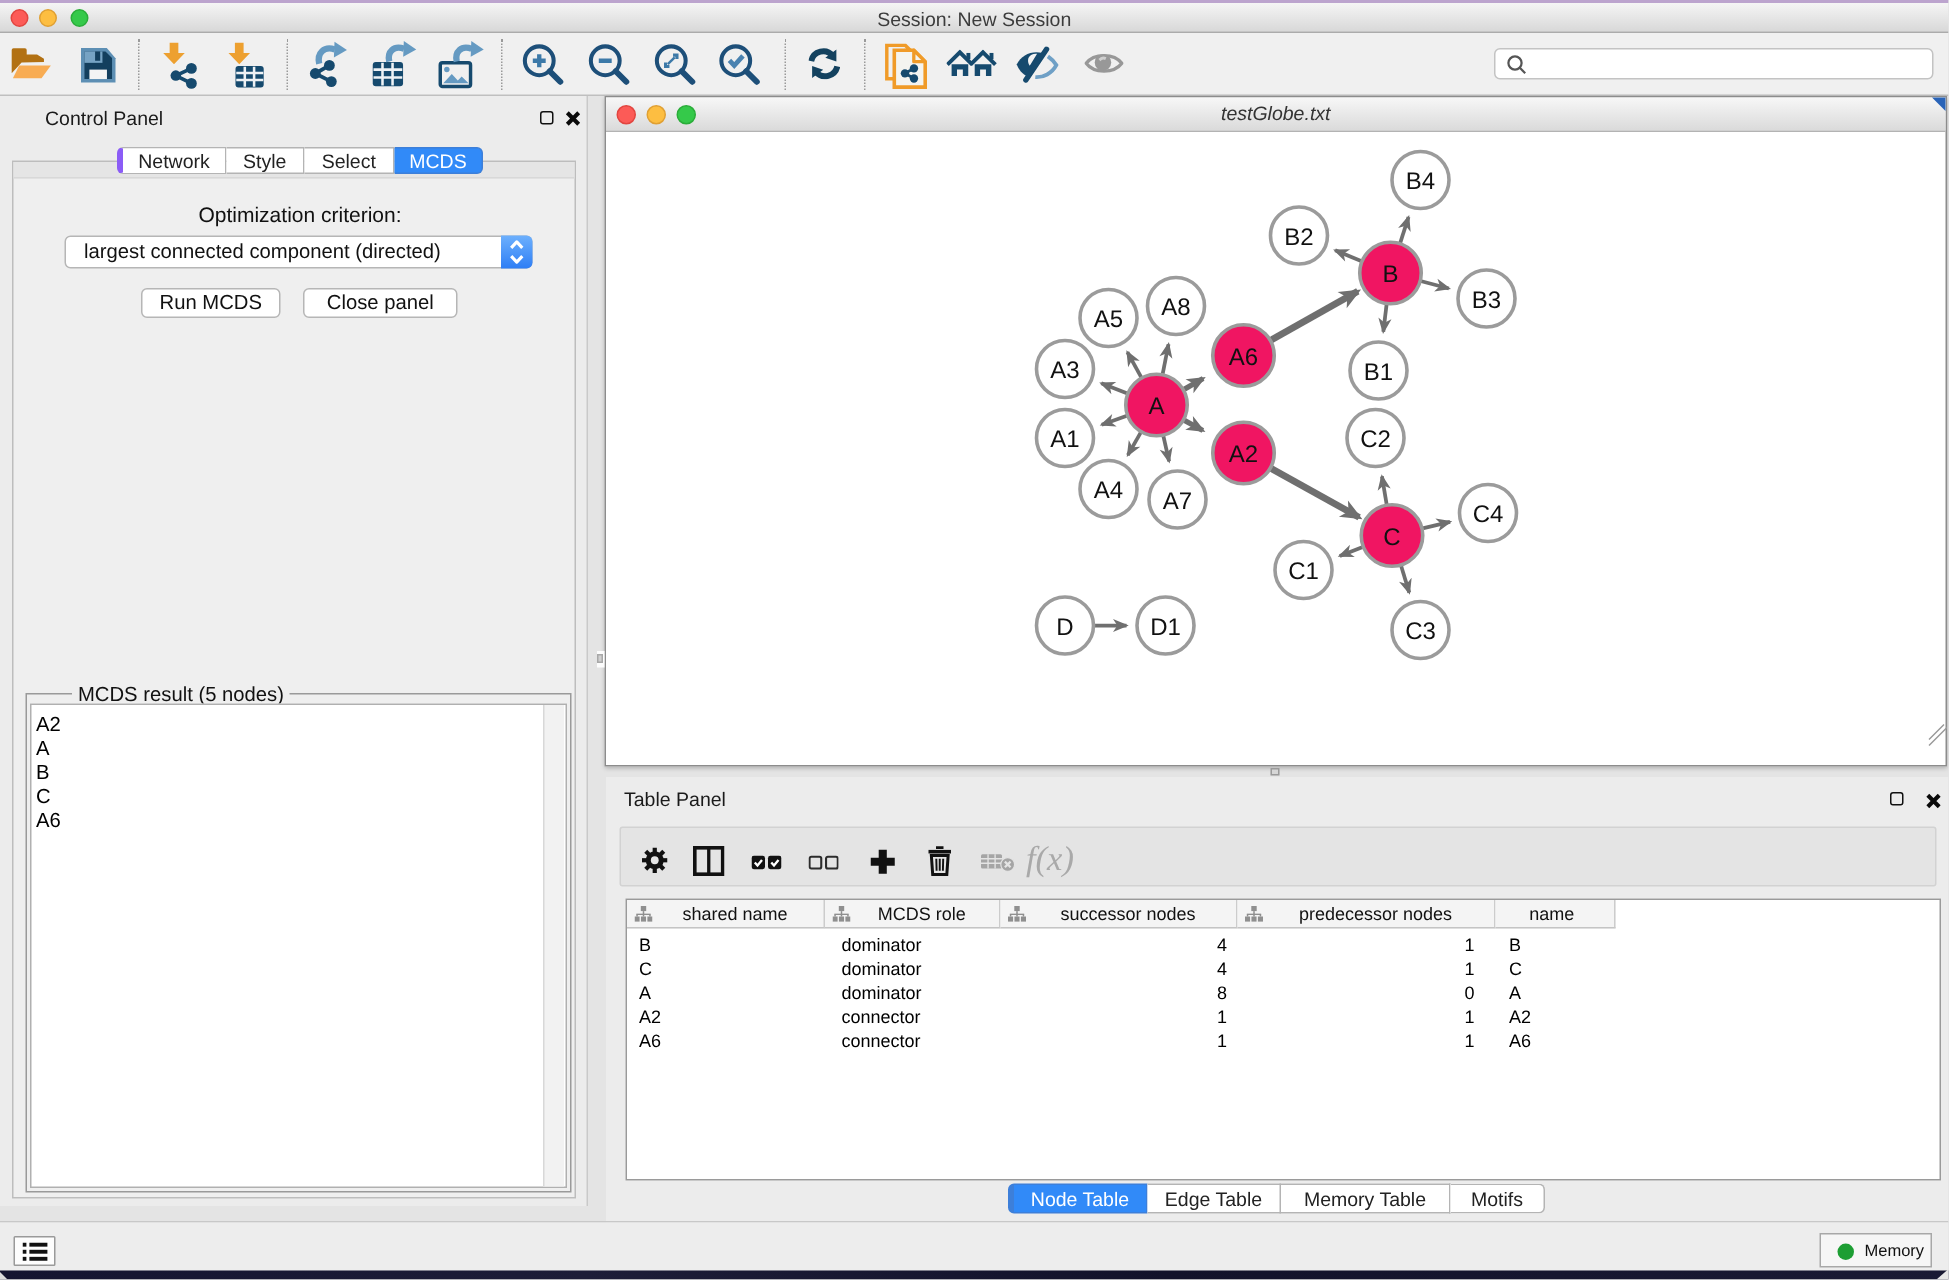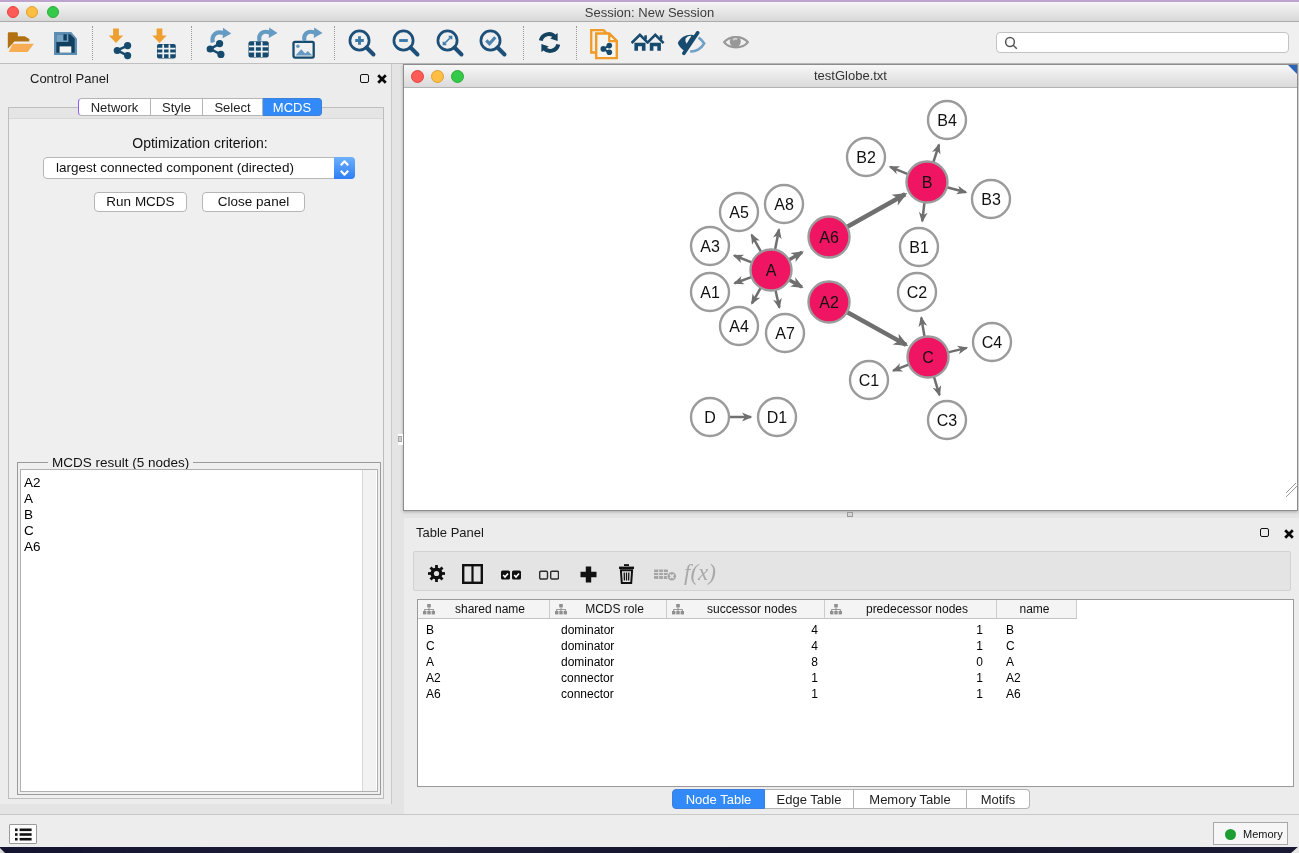--- a/index.html
+++ b/index.html
@@ -17,37 +17,37 @@
 .vsep { position:absolute; top:4px; height:34px; width:0; border-left:1px dotted #9a9a9a; }
 #searchbox { left:996px; top:10px; width:293px; height:21px; background:#fff; border:1px solid #c3c3c3; border-radius:4px; }
 
 
 #cpanel { left:0; top:64px; width:392px; height:740px; background:#ececec; border-right:1px solid #c9c9c9; }
 #cpanel-title { left:30px; top:7px; font-size:13px; color:#1a1a1a; }
 .tabgroup { position:absolute; display:flex; height:20px; }
 .tabgroup.small { height:18px; }
 .tabgroup .seg { height:100%; background:#fff; border:1px solid #b4b4b4; border-left:none;
   font-size:13px; color:#222; display:flex; align-items:center; justify-content:center; }
-.tabgroup .seg:first-child { border-left:1px solid #8b5cf6; border-radius:4px 0 0 4px; }
+.tabgroup .seg:first-child { border-left:4px solid #8b5cf6; border-radius:4px 0 0 4px; }
 .tabgroup .seg:last-child { border-radius:0 4px 4px 0; }
 .tabgroup .seg.sel { background:#318af8; color:#fff; border-color:#3d7fd9; }
 #cpanel-box { left:8px; top:43px; width:376px; height:692px; border:1px solid #bdbdbd; background:#efefef; }
 #optlabel { left:8px; top:71px; width:384px; text-align:center; font-size:14px; color:#111; }
 #dropdown { left:43px; top:93px; width:312px; height:22px; background:#fff; border:1px solid #b6b6b6; border-radius:4px; font-size:13.5px; color:#111; line-height:20px; padding-left:12px; }
 #dropdown .stepper { position:absolute; right:-1px; top:-1px; width:21px; height:22px; border-radius:0 4px 4px 0; background:linear-gradient(#6db0fd,#2e7ef5); }
 .btn { position:absolute; height:20px; background:#fff; border:1px solid #b6b6b6; border-radius:4px; font-size:13.5px; color:#111; text-align:center; line-height:18px; }
 #fieldset { left:17px; top:398px; width:364px; height:333px; border:1px solid #9a9a9a; }
 #fieldset-legend { position:absolute; left:6px; top:-8px; background:#efefef; padding:0 4px; font-size:13.5px; color:#111;margin-left:24px; }
 #fieldset-list { position:absolute; left:2px; top:6px; right:2px; bottom:2px; background:#fff; border:1px solid #b0b0b0; font-size:13.5px; color:#000; padding-top:5px; }
 #fieldset-list .sb { position:absolute; right:1px; top:0; width:14px; bottom:0; background:#f2f2f2; border-left:1px solid #d8d8d8; }
 #fieldset-list div.it { padding-left:3px; height:16px; line-height:16px; }
 
 
 #gwin { left:403px; top:64px; width:895px; height:447px; background:#fff; border:1px solid #8c8c8c; box-shadow:0 1px 3px rgba(0,0,0,.25); }
-#gwin-title { left:0; top:0; width:100%; height:23px; background:linear-gradient(#f7f7f7,#dadada); border-bottom:1px solid #b3b3b3; }
+#gwin-title { left:0; top:0; width:100%; height:23px; background:linear-gradient(#f7f7f7,#dadada); border-bottom:1px solid #b3b3b3;font-style:italic; }
 #gwin-title .tl { position:absolute; top:5px; width:13px; height:13px; border-radius:50%; }
 #gwin-titletext { width:100%; text-align:center; font-size:13px; color:#333; top:3px; }
 
 
 #tpanel { left:404px; top:518px; width:895px; height:297px; background:#ececec; }
 #tpanel-title { left:12px; top:7px; font-size:13px; color:#1a1a1a; }
 #ttoolbar { left:9px; top:33px; width:878px; height:40px; background:#e4e4e4; border:1px solid #d2d2d2; border-radius:2px; }
 #ttable { left:13px; top:81px; width:877px; height:188px; background:#fff; border:1px solid #9a9a9a; }
 .th { position:absolute; top:0; height:19px; background:#f4f4f4; border-right:1px solid #cccccc; border-bottom:1px solid #c4c4c4; font-size:12px; color:#111; display:flex; align-items:center; }
 .th .hico { margin-left:5px; flex:none; }

